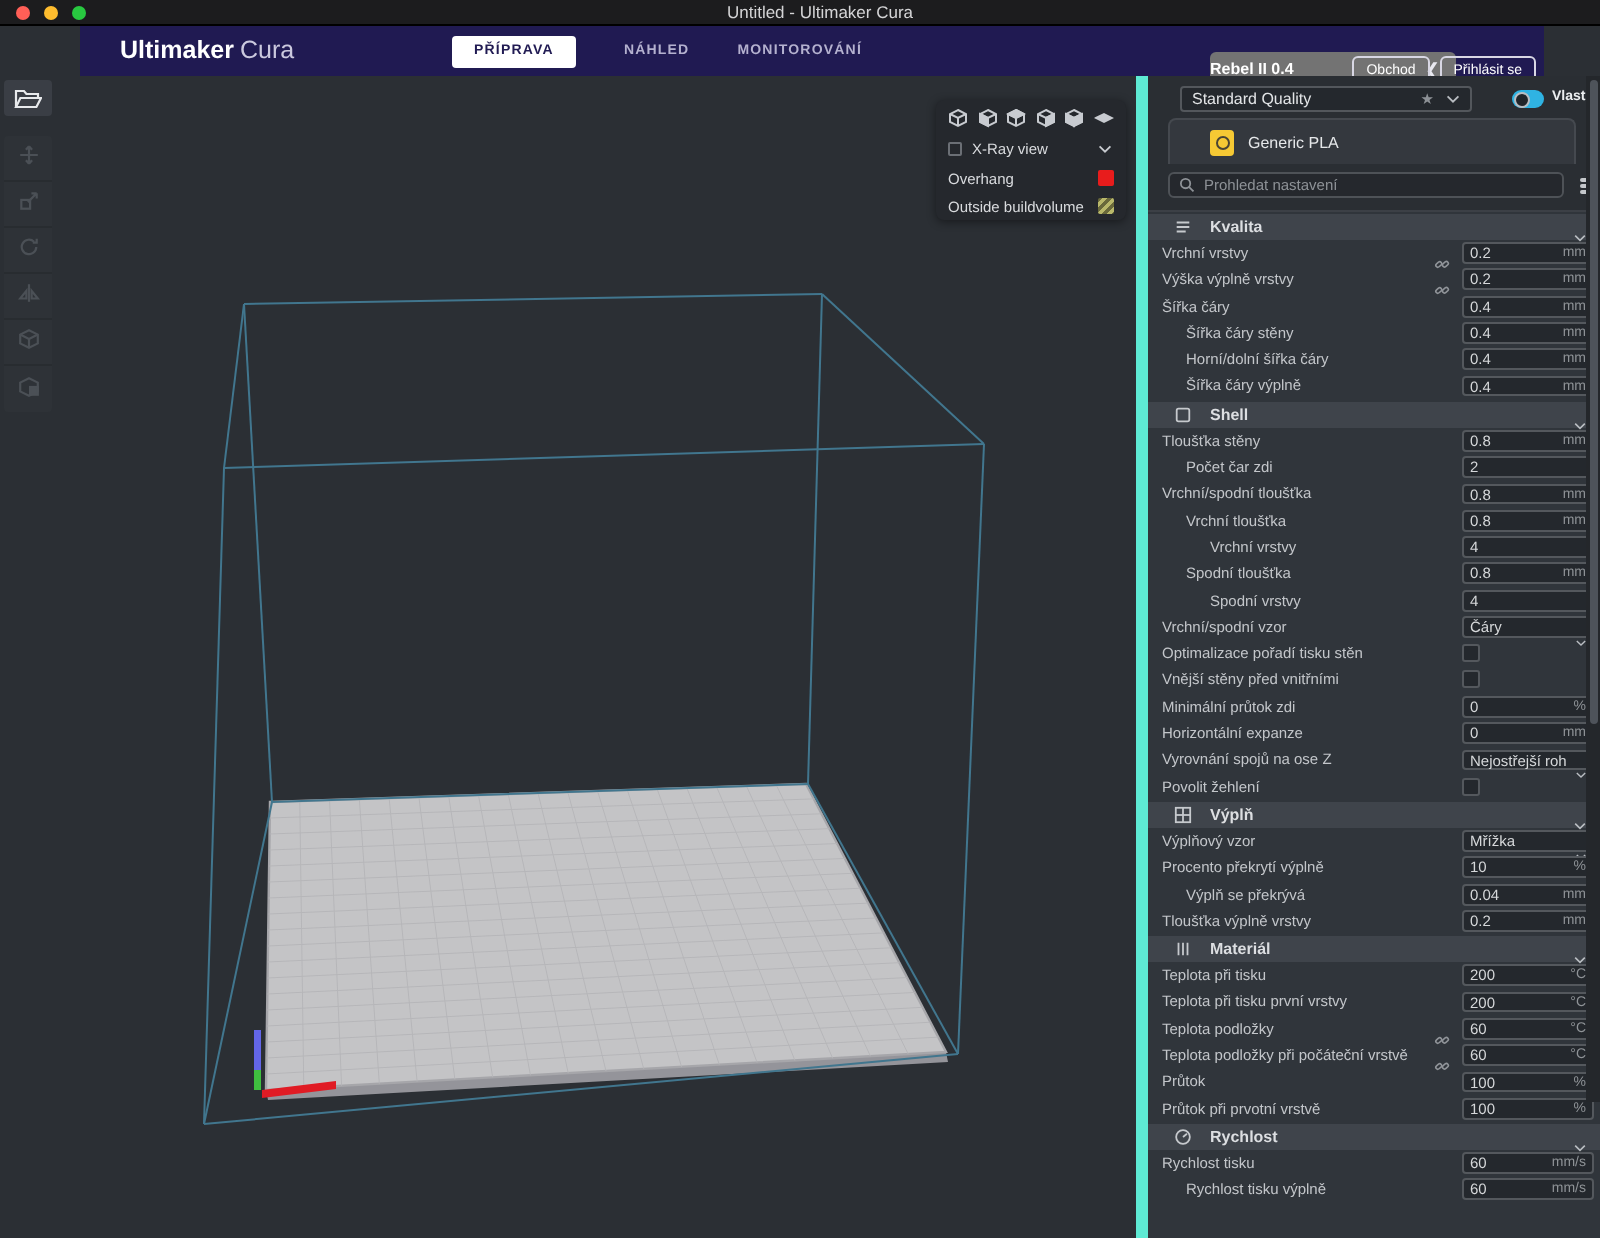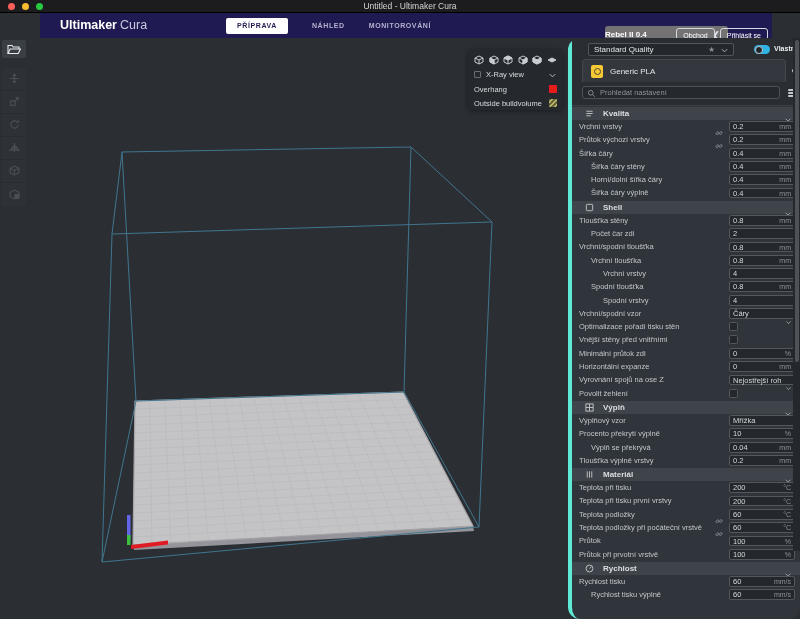--- a/index.html
+++ b/index.html
@@ -53,35 +53,35 @@
   .xray-row { height:15px; display:flex; align-items:center; }
   .xray-box { width:7px; height:7px; border:1px solid #6b6f75; border-radius:1px; }
   .xray-label { font-size:7.5px; color:#d9dbde; margin-left:5px; flex:1; }
   .legend-row { height:14px; display:flex; align-items:center; }
   .legend-label { font-size:7.5px; color:#d9dbde; flex:1; }
   .swatch { width:8px; height:8px; border-radius:1px; }
   .swatch.striped { background-image:repeating-linear-gradient(135deg, rgba(40,40,20,.55) 0 1.5px, transparent 1.5px 3.5px); }
 
   
   .settings { position:absolute; left:568px; top:38px; width:232px; height:581px; background:#30353b;
-    border-left:4px solid #5eead4;border-radius:12px; }
+    border-left:6px solid #5eead4; }
   .panel-top { position:absolute; left:0; top:0; width:232px; height:68px; background:#2a2e33;
     border-bottom:1px solid #3c4046; }
   .profile-sel { position:absolute; left:16px; top:5px; width:146px; height:13px; background:#24282d;
     border:1px solid #53575c; border-radius:2px; display:flex; align-items:center; padding:0 4px 0 5px; }
   .profile-sel .pname { flex:1; font-size:8px; color:#e3e5e7; }
   .profile-sel .star { font-size:7.5px; color:#8d9196; margin-right:5px; }
   .toggle { position:absolute; left:182px; top:7px; width:16px; height:9px; border-radius:5px; }
   .toggle .knob { position:absolute; left:0.5px; top:0.5px; width:8px; height:8px; border-radius:50%;
     background:#21252a; border:1px solid #b9bdc2; }
   .custom-label { position:absolute; left:202px; top:6.5px; font-size:7px; font-weight:bold; color:#eceef0; }
   .close-x { position:absolute; right:5px; top:4px; font-size:9px; color:#9da1a6; }
   .material-tab { position:absolute; left:10px; top:21px; width:204px; height:23px; background:#34383e;
     border:1px solid #45494f; border-bottom:none; border-radius:4px 4px 0 0;
-    display:flex; align-items:center; padding-left:8px; }
+    display:flex; align-items:center; padding-left:20px; }
   .mat-icon { width:12px; height:13px; background:#f6c934; border-radius:2px; position:relative; }
   .mat-icon::after { content:''; position:absolute; left:2.5px; top:3px; width:5px; height:5px;
     border:1.5px solid #4a4433; border-radius:50%; }
   .mat-name { font-size:8px; color:#e5e7e9; margin-left:7px; }
   .extruder-chev { position:absolute; right:6px; top:27px; font-size:9px; color:#cfd2d6; }
   .search-box { position:absolute; left:10px; top:48px; width:198px; height:13px; background:#25282d;
     border:1px solid #4e5257; border-radius:3px; display:flex; align-items:center; padding-left:4px; }
   .search-ph { font-size:7.5px; color:#8e9297; margin-left:4px; }
   .hamburger { position:absolute; right:5px; top:51px; width:11px; }
   .hamburger div { height:1.5px; background:#c4c7cb; margin-bottom:1.5px; border-radius:1px; }
@@ -341,21 +341,21 @@
         <span class="linkico"><svg width="8" height="8" viewBox="0 0 10 10" fill="none" stroke="#909499" stroke-width="1">
             <rect x="0.8" y="4" width="4" height="2.4" rx="1.2" transform="rotate(-40 3 5)"></rect>
             <rect x="5" y="4" width="4" height="2.4" rx="1.2" transform="rotate(-40 7 5)"></rect>
           </svg></span>
         <span class="vbox">
         <span class="val">0.2</span>
         <span class="unit">mm</span>
         </span>
       </div>
       <div class="srow">
-        <span class="slabel" style="left:7px">Průtok výchozí vrstvy</span>
+        <span class="slabel" style="left:7px">Výška výplně vrstvy</span>
         <span class="linkico"><svg width="8" height="8" viewBox="0 0 10 10" fill="none" stroke="#909499" stroke-width="1">
             <rect x="0.8" y="4" width="4" height="2.4" rx="1.2" transform="rotate(-40 3 5)"></rect>
             <rect x="5" y="4" width="4" height="2.4" rx="1.2" transform="rotate(-40 7 5)"></rect>
           </svg></span>
         <span class="vbox">
         <span class="val">0.2</span>
         <span class="unit">mm</span>
         </span>
       </div>
       <div class="srow">

